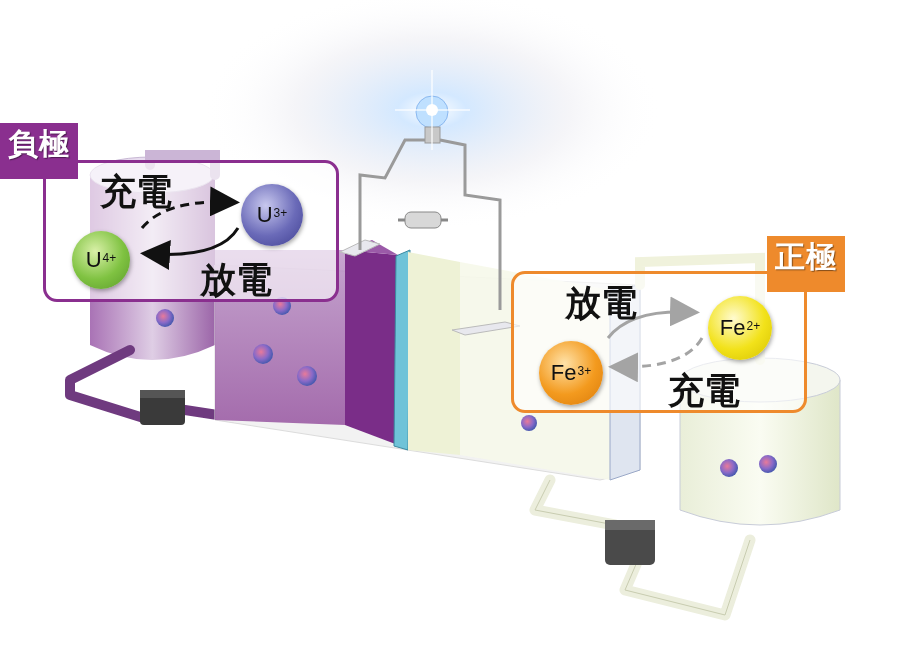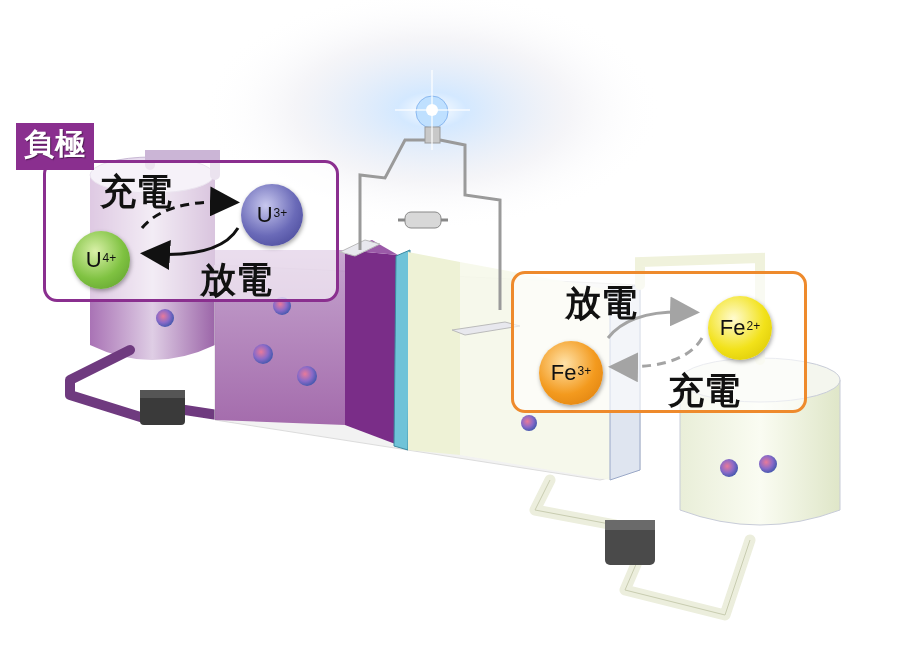--- a/index.html
+++ b/index.html
@@ -5,23 +5,22 @@
   html, body { margin: 0; padding: 0; }
   body {
     width: 900px; height: 661px; position: relative; overflow: hidden;
     background: #ffffff;
     font-family: "DejaVu Sans", "Liberation Sans", sans-serif;
   }
   .stage { position: absolute; inset: 0; }
   svg.art { position: absolute; left: 0; top: 0; }
   .label-tag {
     position: absolute; color: #fff; font-weight: bold; font-size: 30px;
-    line-height: 1; padding: 6px 8px 11px 8px; letter-spacing: 1px;
+    line-height: 1; padding: 6px 8px 20px 8px; letter-spacing: 1px;
     text-shadow: 1px 1px 1px rgba(0,0,0,0.45);
-    margin-left: 16px;
   }
   .panel {
     position: absolute; border-radius: 14px; border-width: 3px; border-style: solid;
     background: rgba(255,255,255,0.62);
   }
   .jp {
     position: absolute; font-size: 36px; font-weight: bold; color: #111; line-height: 1;
   }
   .ion {
     position: absolute; border-radius: 50%; display: flex; align-items: center; justify-content: center;
@@ -165,20 +164,21 @@
     <path d="M142 228 Q165 200 228 202" fill="none" stroke="#111" stroke-width="3" stroke-dasharray="9 6" marker-end="url(#ah)"></path>
 
     <path d="M238 228 Q220 258 152 254" fill="none" stroke="#111" stroke-width="3" marker-end="url(#ah)"></path>
 
     <path d="M608 338 Q630 310 688 312" fill="none" stroke="#111" stroke-width="3" marker-end="url(#ah)"></path>
 
     <path d="M702 338 Q685 368 620 367" fill="none" stroke="#111" stroke-width="3" stroke-dasharray="9 6" marker-end="url(#ah)"></path>
   </svg>
 
   <div class="panel" style="left:511px; top:271px; width:290px; height:136px; border-color:#ee8a2c;"></div>
+  <div class="label-tag" style="left:767px; top:236px; background:#ee8a2c;">正極</div>
 
   <div class="jp" style="left:565px; top:285px;">放電</div>
   <div class="jp" style="left:668px; top:373px;">充電</div>
 
   <div class="ion" style="left:539px; top:341px; width:64px; height:64px; background: radial-gradient(circle at 40% 35%, #ffe2a8, #f39a1e 55%, #d97a0a);">
     <span>Fe</span>
       <sup>3+</sup>
   </div>
   <div class="ion" style="left:708px; top:296px; width:64px; height:64px; background: radial-gradient(circle at 40% 35%, #fffbd0, #f2e21a 55%, #d4c000);">
     <span>Fe</span>

